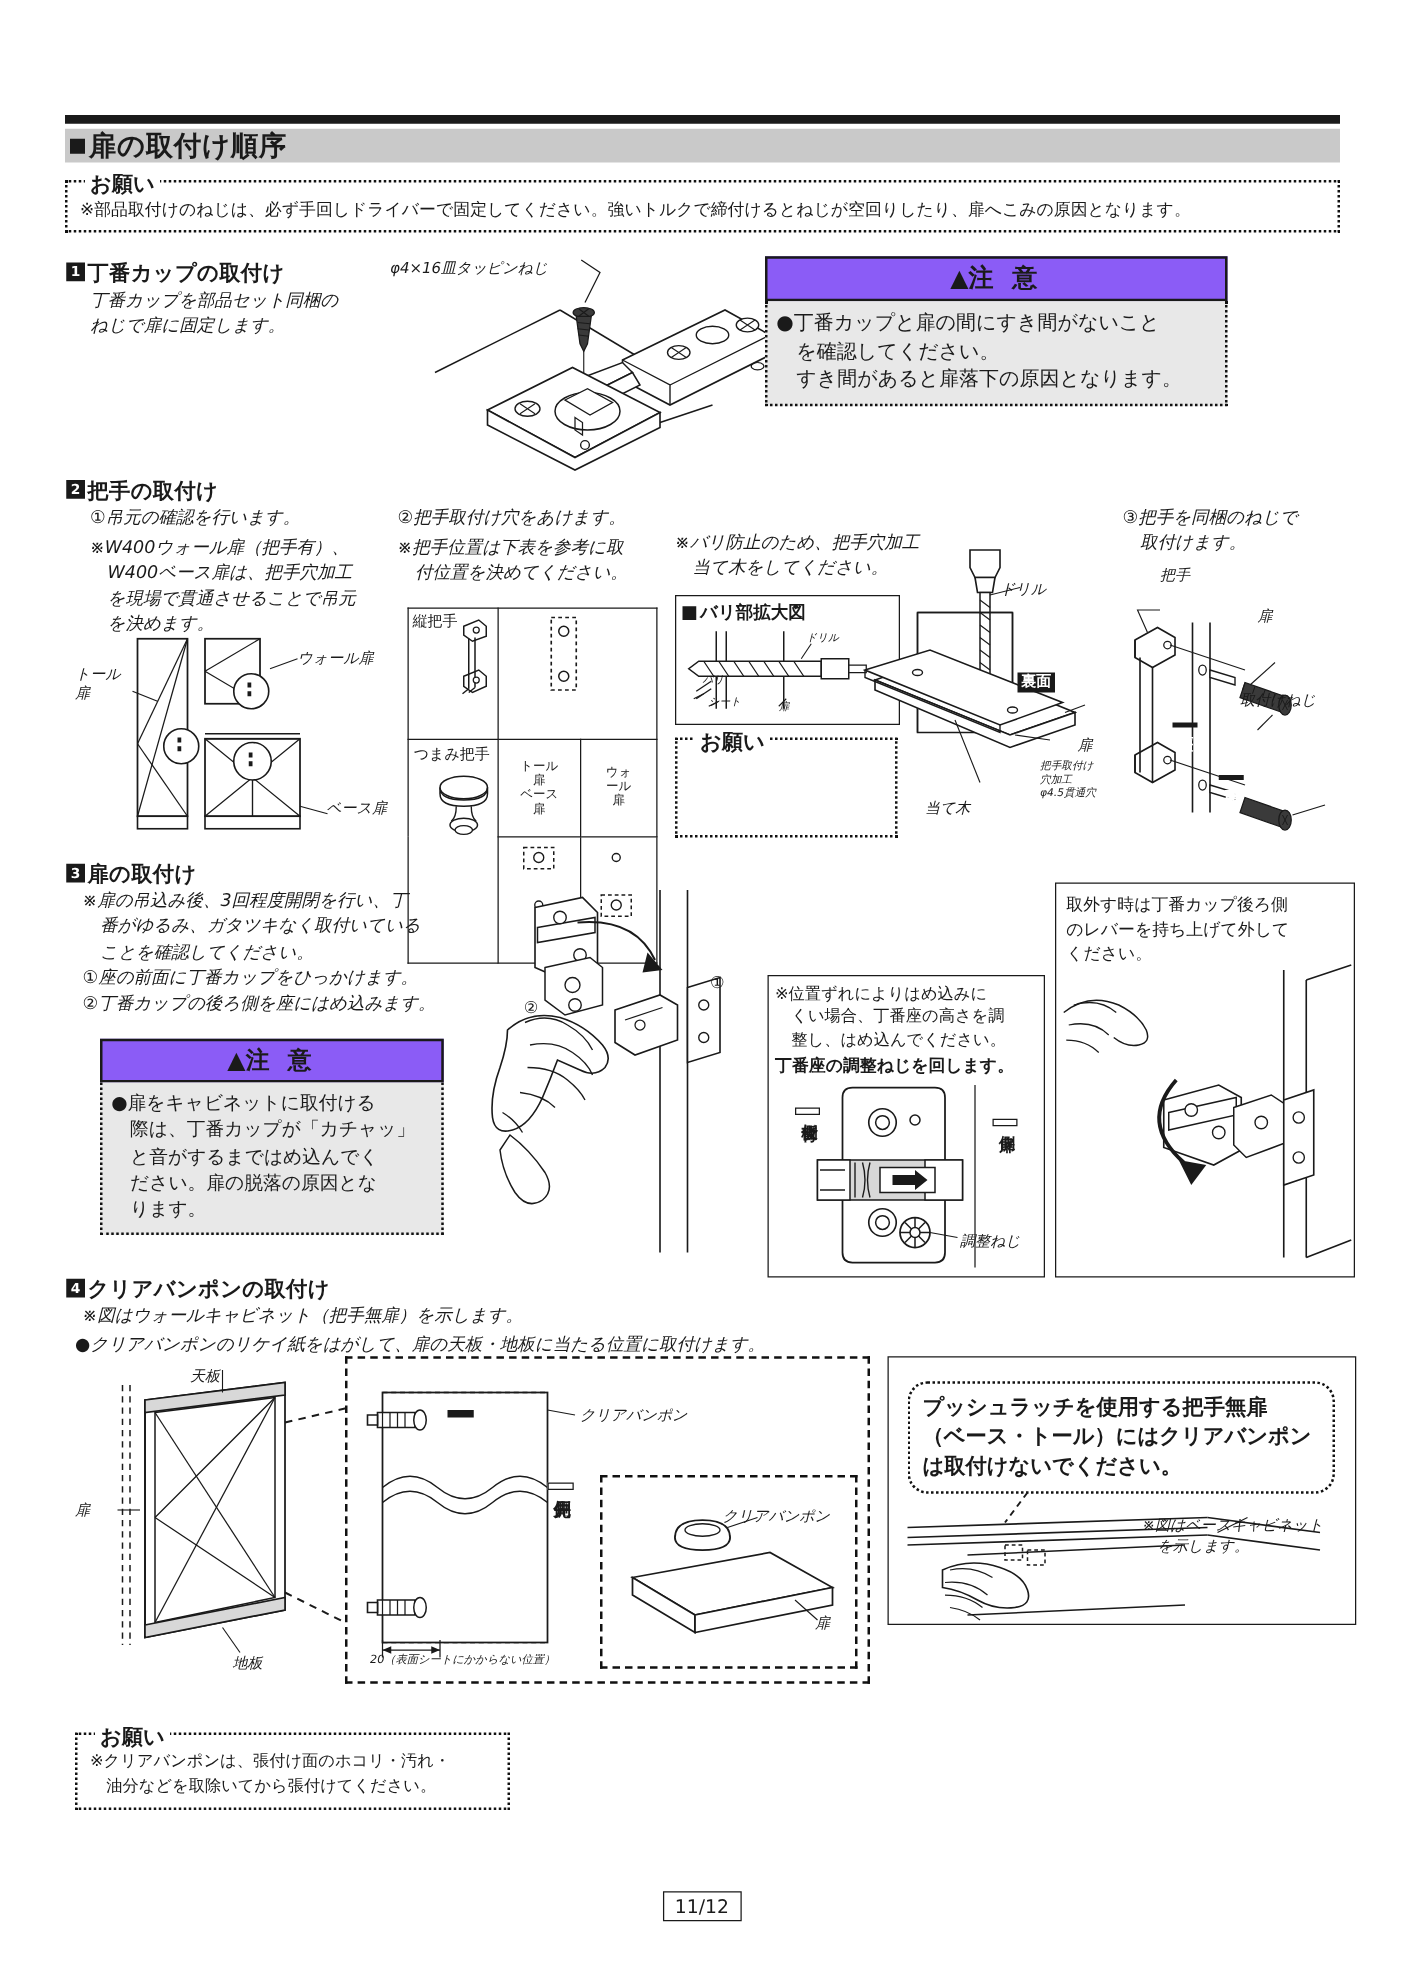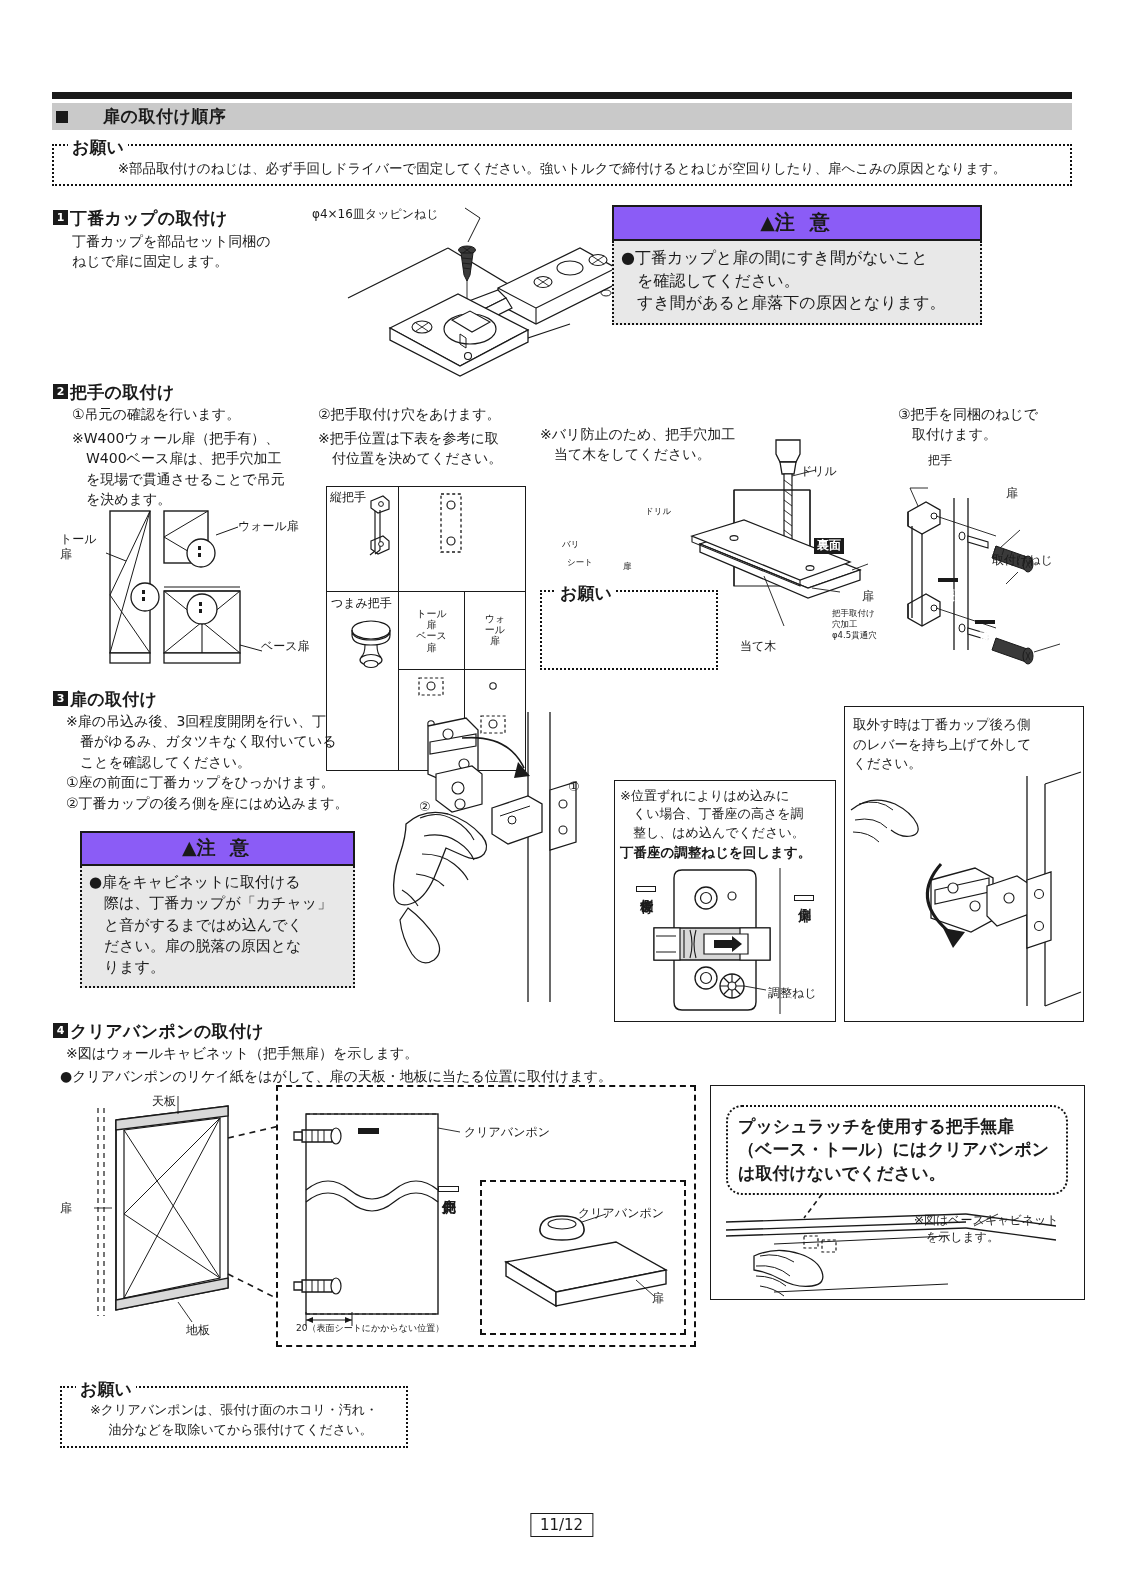--- a/index.html
+++ b/index.html
@@ -14,32 +14,32 @@
   
   .abs{position:absolute;}
 
   
   .top-rule{left:52px;top:92px;width:1020px;height:7px;background:#1a1a1a;}
   .banner{
     left:52px;top:103px;width:1020px;height:27px;
     background:#c9c9c9;display:flex;align-items:center;
   }
   .banner .sq{width:12px;height:12px;background:#1a1a1a;margin-left:4px;margin-right:3px;}
-  .banner .btxt{font-size:17px;font-weight:bold;letter-spacing:.5px;margin-left:32px;}
+  .banner .btxt{font-size:22px;font-weight:bold;letter-spacing:.5px;}
 
   
   .req-box{
     border:2px dotted #111;background:#fff;position:absolute;
     box-sizing:border-box;
   }
   .req-tag{
     position:absolute;top:-10px;left:14px;background:#fff;padding:0 4px;
     font-size:17px;font-weight:bold;
   }
-  .req-body{font-size:14px;line-height:1.5;padding:11px 10px 8px 10px;text-align:center;}
+  .req-body{font-size:14px;line-height:1.5;padding:11px 10px 8px 10px;}
 
   
   .caution{position:absolute;box-sizing:border-box;}
   .caution .head{
     border:2.5px solid #1a1a1a;background:#8b5cf6;text-align:center;
     font-size:20px;font-weight:bold;letter-spacing:4px;padding:2px 0 3px 0;
   }
   .caution .head .tri{font-size:19px;letter-spacing:0;}
   .caution .body{
     border:2px dotted #111;border-top:none;background:#e8e8e8;
@@ -48,21 +48,21 @@
 
   
   .step-h{position:absolute;display:flex;align-items:flex-start;}
   .step-num{
     width:15px;height:15px;background:#1a1a1a;color:#fff;font-size:11px;
     font-weight:bold;display:flex;align-items:center;justify-content:center;
     margin-top:3px;margin-right:2px;flex:0 0 auto;
   }
   .step-t{font-size:17px;font-weight:bold;letter-spacing:.3px;}
 
-  .para{position:absolute;font-size:14px;line-height:1.46;}
+  .para{position:absolute;font-size:14px;line-height:1.46;font-style:italic;}
   .small{font-size:12px;}
   .tiny{font-size:10px;}
   .xtiny{font-size:8.5px;}
 
   
   table.handle{
     position:absolute;border-collapse:collapse;background:#fff;
   }
   table.handle td{border:1.4px solid #1a1a1a;padding:15px;vertical-align:top;}
 
@@ -288,20 +288,44 @@
           <circle class="fillw" stroke-width="1.1" cx="18" cy="50" r="4"></circle>
         </svg>
       </td>
     </tr>
   </tbody>
     </table>
 
   <div class="para" style="left:540px;top:424px;white-space:pre-line;">※バリ防止のため、把手穴加工
 　当て木をしてください。</div>
 
+  <div class="frame" style="left:540px;top:476px;width:180px;height:104px;">
+    <div style="display:flex;align-items:center;margin:4px 0 0 5px;">
+      <span style="width:11px;height:11px;background:#1a1a1a;display:inline-block;margin-right:3px;"></span>
+      <span style="font-size:14px;font-weight:bold;">バリ部拡大図</span>
+    </div>
+    <svg style="margin-left:4px;margin-top:2px;" width="172" height="72" viewBox="0 0 172 72">
+
+      <path class="ln" stroke-width="1.2" d="M28 4 L28 66"></path>
+      <path class="ln" stroke-width="1.2" d="M36 4 L36 66"></path>
+      <path class="ln" stroke-width="1.2" d="M82 4 L82 66"></path>
+
+      <path class="fillw" stroke-width="1.2" d="M14 28 L112 28 L112 40 L14 40 L6 34 Z"></path>
+      <path class="ln" stroke-width="1" d="M18 28 l8 12 M30 28 l8 12 M42 28 l8 12 M54 28 l8 12 M66 28 l8 12 M78 28 l8 12 M90 28 l8 12"></path>
+      <rect class="fillw" stroke-width="1.2" x="112" y="26" width="22" height="16"></rect>
+      <path class="ln" stroke-width="1" d="M134 31 L148 31 L148 37 L134 37"></path>
+
+      <path class="ln" stroke-width="1.1" d="M24 44 L12 52 M24 50 L12 58"></path>
+
+      <path class="ln" stroke-width="0.9" d="M96 26 L104 14"></path>
+      <path class="ln" stroke-width="0.9" d="M18 54 L10 58"></path>
+      <path class="ln" stroke-width="0.9" d="M30 60 L22 64"></path>
+      <path class="ln" stroke-width="0.9" d="M84 58 L78 64"></path>
+    </svg>
+  </div>
   <div class="para xtiny" style="left:645px;top:505px;">ドリル</div>
   <div class="para xtiny" style="left:562px;top:538px;">バリ</div>
   <div class="para xtiny" style="left:567px;top:556px;">シート</div>
   <div class="para xtiny" style="left:623px;top:560px;">扉</div>
 
   <div class="req-box" style="left:540px;top:590px;width:178px;height:80px;">
     <span class="req-tag">お願い</span>
   </div>
 
   <svg class="abs" style="left:700px;top:440px;" width="190" height="220" viewBox="0 0 190 220">

